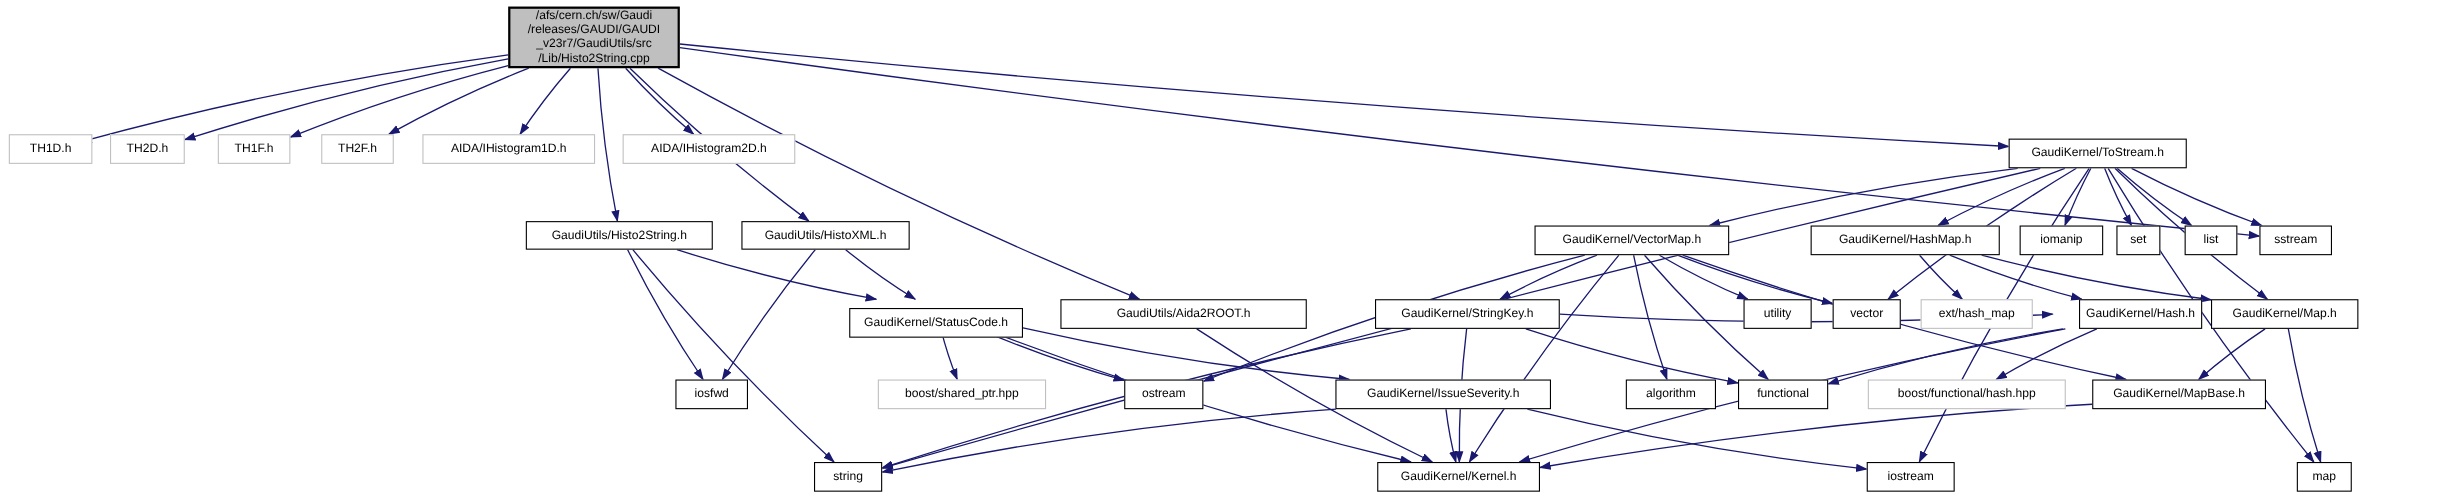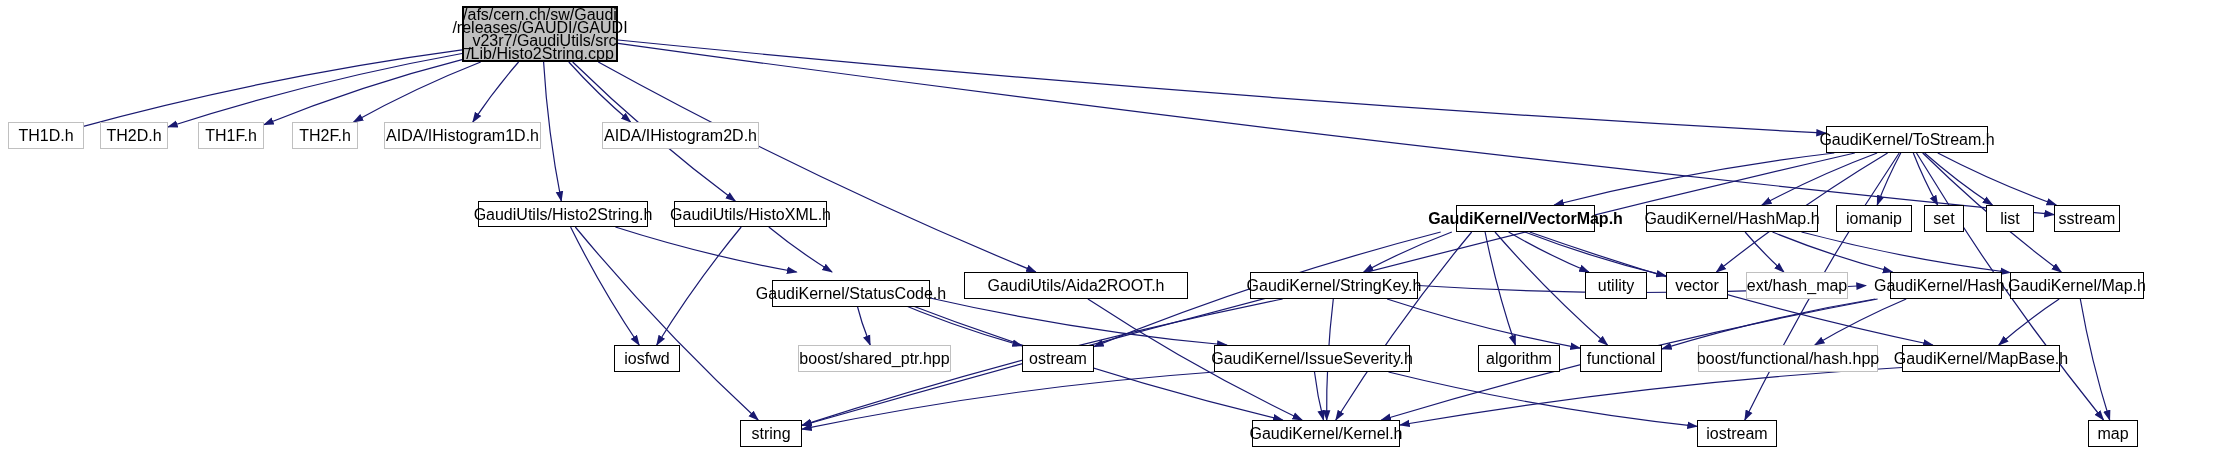--- a/index.html
+++ b/index.html
@@ -10,21 +10,21 @@
     font-family:"Liberation Sans","DejaVu Sans",sans-serif;
     overflow:hidden;
   }
   #edge-layer{position:absolute;left:0;top:0;width:2225px;height:456px;}
   .node{
     position:absolute;
     box-sizing:border-box;
     background:#ffffff;
     border:1px solid #000000;
     color:#000000;
-    font-size:16px;
+    font-size:11px;
     display:flex;
     align-items:center;
     justify-content:center;
     text-align:center;
     white-space:nowrap;
     line-height:13px;
     z-index:2;
   }
   .node.external{border-color:#c0c0c0;}
   .node.main{
@@ -106,25 +106,25 @@
       <div>/afs/cern.ch/sw/Gaudi</div>
       <div>/releases/GAUDI/GAUDI</div>
       <div>_v23r7/GaudiUtils/src</div>
       <div>/Lib/Histo2String.cpp</div>
     </div>
     <div class="node external" style="left: 8px; top: 122px; width: 76px; height: 27px;">TH1D.h</div>
     <div class="node external" style="left: 100px; top: 122px; width: 68px; height: 27px;">TH2D.h</div>
     <div class="node external" style="left: 198px; top: 122px; width: 66px; height: 27px;">TH1F.h</div>
     <div class="node external" style="left: 292px; top: 122px; width: 66px; height: 27px;">TH2F.h</div>
     <div class="node external" style="left: 384px; top: 122px; width: 157px; height: 27px;">AIDA/IHistogram1D.h</div>
-    <div class="node external" style="left: 566px; top: 122px; width: 157px; height: 27px; margin-left: 36px;">AIDA/IHistogram2D.h</div>
+    <div class="node external" style="left: 566px; top: 122px; width: 157px; height: 27px;">AIDA/IHistogram2D.h</div>
     <div class="node internal" style="left: 1826px; top: 126px; width: 162px; height: 27px;">GaudiKernel/ToStream.h</div>
     <div class="node internal" style="left: 478px; top: 201px; width: 170px; height: 26px;">GaudiUtils/Histo2String.h</div>
     <div class="node internal" style="left: 674px; top: 201px; width: 153px; height: 26px;">GaudiUtils/HistoXML.h</div>
-    <div class="node internal" style="left: 1456px; top: 205px; width: 139px; height: 27px; font-weight: bold;">GaudiKernel/VectorMap.h</div>
+    <div class="node internal" style="left: 1395px; top: 205px; width: 177px; height: 27px;">GaudiKernel/VectorMap.h</div>
     <div class="node internal" style="left: 1646px; top: 205px; width: 172px; height: 27px;">GaudiKernel/HashMap.h</div>
     <div class="node internal" style="left: 1836px; top: 205px; width: 76px; height: 27px;">iomanip</div>
     <div class="node internal" style="left: 1924px; top: 205px; width: 40px; height: 27px;">set</div>
     <div class="node internal" style="left: 1986px; top: 205px; width: 48px; height: 27px;">list</div>
     <div class="node internal" style="left: 2054px; top: 205px; width: 66px; height: 27px;">sstream</div>
     <div class="node internal" style="left: 772px; top: 280px; width: 158px; height: 27px;">GaudiKernel/StatusCode.h</div>
     <div class="node internal" style="left: 952px; top: 272px; width: 224px; height: 27px; margin-left: 12px;">GaudiUtils/Aida2ROOT.h</div>
     <div class="node internal" style="left: 1250px; top: 272px; width: 168px; height: 27px;">GaudiKernel/StringKey.h</div>
     <div class="node internal" style="left: 1585px; top: 272px; width: 62px; height: 27px;">utility</div>
     <div class="node internal" style="left: 1666px; top: 272px; width: 62px; height: 27px;">vector</div>

